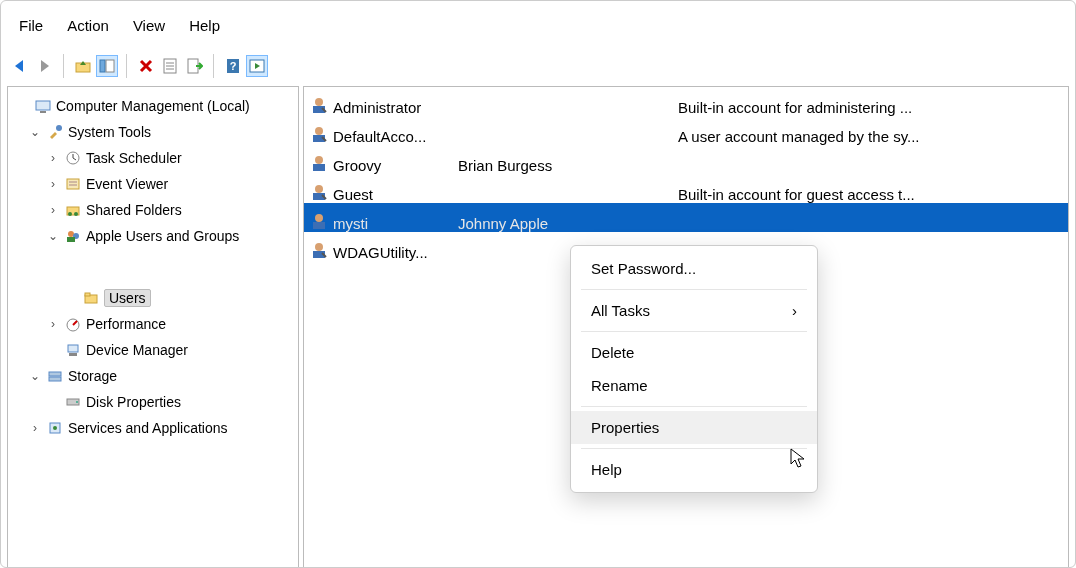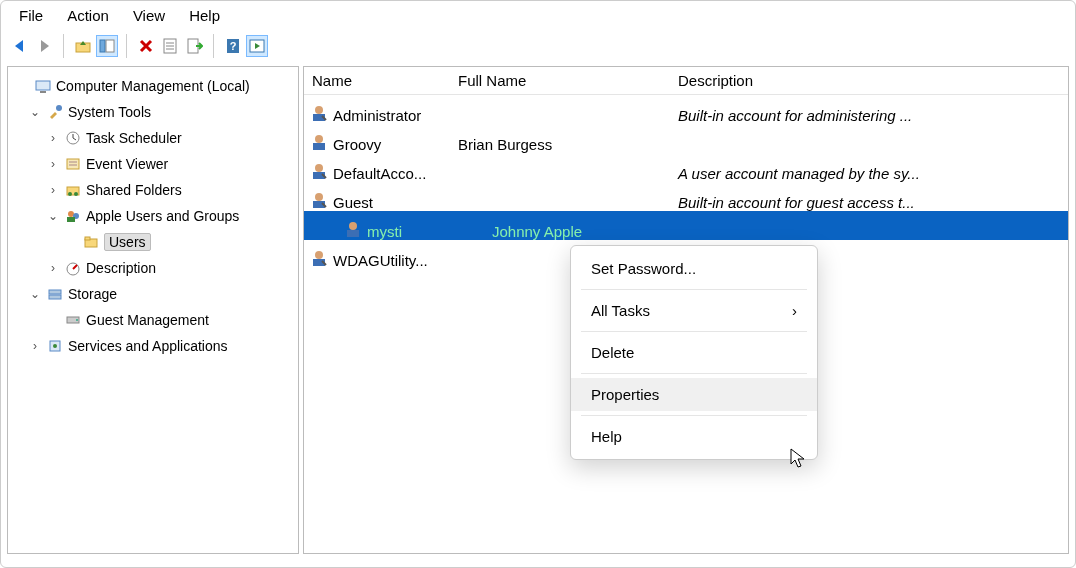--- a/index.html
+++ b/index.html
@@ -1,44 +1,44 @@
 <!DOCTYPE html>
 <html><head>
 <meta charset="utf-8">
 <style>
 * { box-sizing: border-box; margin: 0; padding: 0; }
 body { font-family: "Segoe UI", Tahoma, sans-serif; font-size: 14px; background: #fff; width: 1076px; height: 568px; overflow: hidden; border: 1px solid #ccc; border-radius: 6px; }
-.menubar { display: flex; gap: 24px; padding: 6px 18px; font-size: 15px; }
+.menubar { display: flex; gap: 24px; padding: 16px 18px; font-size: 15px; }
 .menubar span { cursor: default; }
 .toolbar { display: flex; align-items: center; gap: 2px; padding: 4px 8px; background: #fff; }
 .toolbar .sep { width: 1px; height: 24px; background: #ccc; margin: 0 6px; }
 .tool-ico { width: 22px; height: 22px; display: flex; align-items: center; justify-content: center; border: 1px solid transparent; cursor: default; }
 .tool-ico.selected { background: #cfe8ff; border: 1px solid #7abaff; }
 .panes { display: flex; height: calc(568px - 72px); }
 .tree { width: 292px; border: 1px solid #bbb; margin: 4px 2px 4px 6px; padding: 6px 4px; overflow: auto; background: #fff; }
 .list { flex: 1; position: relative; border: 1px solid #bbb; margin: 4px 6px 4px 2px; background: #fff; display: flex; flex-direction: column; }
 .tree-row { display: flex; align-items: center; height: 26px; padding-left: 4px; cursor: default; white-space: nowrap; }
 .tree-row .tw { width: 14px; text-align: center; color: #555; font-size: 12px; }
 .tree-row .ico { width: 18px; height: 18px; margin: 0 4px; display: flex; align-items: center; justify-content: center; }
 .tree-row.sel .lbl { background: #e0e0e0; border: 1px solid #bbb; border-radius: 2px; padding: 0 4px; }
 .indent-0 { padding-left: 4px; }
 .indent-1 { padding-left: 16px; }
 .indent-2 { padding-left: 34px; }
-.indent-3 { padding-left: 52px; }
+.indent-3 { padding-left: 52px; margin-top: 36px; }
 .cols { display: flex; border-bottom: 1px solid #e5e5e5; height: 28px; align-items: center; font-size: 15px; }
 .col-name { width: 146px; padding-left: 8px; }
 .col-full { width: 220px; padding-left: 8px; }
 .col-desc { flex: 1; padding-left: 8px; }
 .rows { position: relative; flex: 1; }
 .row { display: flex; align-items: flex-end; height: 29px; font-size: 15px; cursor: default; }
-.row.selected { background: #0a63c2; color: #86efac; padding-left: 34px; }
+.row.selected { background: #0a63c2; color: #e5e5e5; }
 .row .rico { width: 22px; height: 22px; margin: 0 3px 0 4px; display: flex; align-items: center; justify-content: center; }
 .row .c-name { width: 117px; white-space: nowrap; overflow: hidden; text-overflow: ellipsis; }
 .row .c-full { width: 220px; padding-left: 8px; white-space: nowrap; overflow: hidden; }
-.row .c-desc { flex: 1; padding-left: 8px; white-space: nowrap; overflow: hidden; font-style: italic; }
+.row .c-desc { flex: 1; padding-left: 8px; white-space: nowrap; overflow: hidden; }
 .ctxmenu { position: absolute; left: 570px; top: 245px; width: 248px; background: #fff; border: 1px solid #ccc; border-radius: 6px; box-shadow: 0 8px 24px rgba(0,0,0,0.18); padding: 6px 0; font-size: 15px; }
 .ctx-item { padding: 8px 20px; display: flex; justify-content: space-between; align-items: center; cursor: default; }
 .ctx-item.hover { background: #f0f0f0; font-weight: 400; }
 .ctx-sep { height: 1px; background: #e5e5e5; margin: 4px 10px; }
 .cursor { position: absolute; left: 790px; top: 448px; pointer-events: none; }
 svg { display: block; }
 </style>
 </head>
 <body>
 
@@ -185,104 +185,109 @@
       <span class="lbl">Users</span>
     </div>
     <div class="tree-row indent-2">
       <span class="tw">›</span>
       <span class="ico">
           <svg width="16" height="16">
             <circle cx="8" cy="9" r="6" fill="#fff" stroke="#888"></circle>
             <path d="M8 9 L12 5" stroke="#c00" stroke-width="2"></path>
           </svg>
         </span>
-      <span class="lbl">Description</span>
+      <span class="lbl">Performance</span>
+    </div>
+    <div class="tree-row indent-2">
+      <span class="tw"></span>
+      <span class="ico">
+          <svg width="16" height="16">
+            <rect x="3" y="3" width="10" height="7" fill="#dbe9f7" stroke="#5a8ac6"></rect>
+            <rect x="4" y="11" width="8" height="3" fill="#888"></rect>
+          </svg>
+        </span>
+      <span class="lbl">Device Manager</span>
     </div>
     <div class="tree-row indent-1">
       <span class="tw">⌄</span>
       <span class="ico">
           <svg width="16" height="16">
             <rect x="2" y="4" width="12" height="4" fill="#b0c8e0" stroke="#5a8ac6"></rect>
             <rect x="2" y="9" width="12" height="4" fill="#b0c8e0" stroke="#5a8ac6"></rect>
           </svg>
         </span>
       <span class="lbl">Storage</span>
     </div>
     <div class="tree-row indent-2">
       <span class="tw"></span>
       <span class="ico">
           <svg width="16" height="16">
             <rect x="2" y="5" width="12" height="6" fill="#ccc" stroke="#888"></rect>
             <circle cx="12" cy="8" r="1" fill="#3a8"></circle>
           </svg>
         </span>
-      <span class="lbl">Guest Management</span>
+      <span class="lbl">Disk Properties</span>
     </div>
     <div class="tree-row indent-1">
       <span class="tw">›</span>
       <span class="ico">
           <svg width="16" height="16">
             <rect x="3" y="3" width="10" height="10" fill="#dbe9f7" stroke="#5a8ac6"></rect>
             <circle cx="8" cy="8" r="2" fill="#3a8a3a"></circle>
           </svg>
         </span>
       <span class="lbl">Services and Applications</span>
     </div>
   </div>
 
   <div class="list">
-    <div class="cols">
-      <div class="col-name">Name</div>
-      <div class="col-full">Full Name</div>
-      <div class="col-desc">Description</div>
-    </div>
     <div class="rows">
       <div class="row">
         <span class="rico">
             <svg width="18" height="18">
               <circle cx="9" cy="6" r="4" fill="#d8a070"></circle>
               <rect x="3" y="10" width="12" height="7" fill="#3c6eb4"></rect>
               <path d="M12 12 L16 16" stroke="#555" stroke-width="2"></path>
             </svg>
           </span>
         <span class="c-name">Administrator</span>
         <span class="c-full"></span>
         <span class="c-desc">Built-in account for administering ...</span>
       </div>
       <div class="row">
         <span class="rico">
             <svg width="18" height="18">
               <circle cx="9" cy="6" r="4" fill="#d8a070"></circle>
               <rect x="3" y="10" width="12" height="7" fill="#3c6eb4"></rect>
+              <path d="M12 12 L16 16" stroke="#555" stroke-width="2"></path>
+            </svg>
+          </span>
+        <span class="c-name">DefaultAcco...</span>
+        <span class="c-full"></span>
+        <span class="c-desc">A user account managed by the sy...</span>
+      </div>
+      <div class="row">
+        <span class="rico">
+            <svg width="18" height="18">
+              <circle cx="9" cy="6" r="4" fill="#d8a070"></circle>
+              <rect x="3" y="10" width="12" height="7" fill="#3c6eb4"></rect>
             </svg>
           </span>
         <span class="c-name">Groovy</span>
         <span class="c-full">Brian Burgess</span>
         <span class="c-desc"></span>
       </div>
       <div class="row">
         <span class="rico">
             <svg width="18" height="18">
               <circle cx="9" cy="6" r="4" fill="#d8a070"></circle>
               <rect x="3" y="10" width="12" height="7" fill="#3c6eb4"></rect>
               <path d="M12 12 L16 16" stroke="#555" stroke-width="2"></path>
             </svg>
           </span>
-        <span class="c-name">DefaultAcco...</span>
-        <span class="c-full"></span>
-        <span class="c-desc">A user account managed by the sy...</span>
-      </div>
-      <div class="row">
-        <span class="rico">
-            <svg width="18" height="18">
-              <circle cx="9" cy="6" r="4" fill="#d8a070"></circle>
-              <rect x="3" y="10" width="12" height="7" fill="#3c6eb4"></rect>
-              <path d="M12 12 L16 16" stroke="#555" stroke-width="2"></path>
-            </svg>
-          </span>
         <span class="c-name">Guest</span>
         <span class="c-full"></span>
         <span class="c-desc">Built-in account for guest access t...</span>
       </div>
       <div class="row selected">
         <span class="rico">
             <svg width="18" height="18">
               <circle cx="9" cy="6" r="4" fill="#d8a070"></circle>
               <rect x="3" y="10" width="12" height="7" fill="#3c6eb4"></rect>
             </svg>
@@ -311,20 +316,23 @@
       <span>Set Password...</span>
     </div>
   <div class="ctx-sep"></div>
   <div class="ctx-item">
       <span>All Tasks</span>
       <span>›</span>
     </div>
   <div class="ctx-sep"></div>
   <div class="ctx-item">
       <span>Delete</span>
+    </div>
+  <div class="ctx-item">
+      <span>Rename</span>
     </div>
   <div class="ctx-sep"></div>
   <div class="ctx-item hover">
       <span>Properties</span>
     </div>
   <div class="ctx-sep"></div>
   <div class="ctx-item">
       <span>Help</span>
     </div>
 </div>

